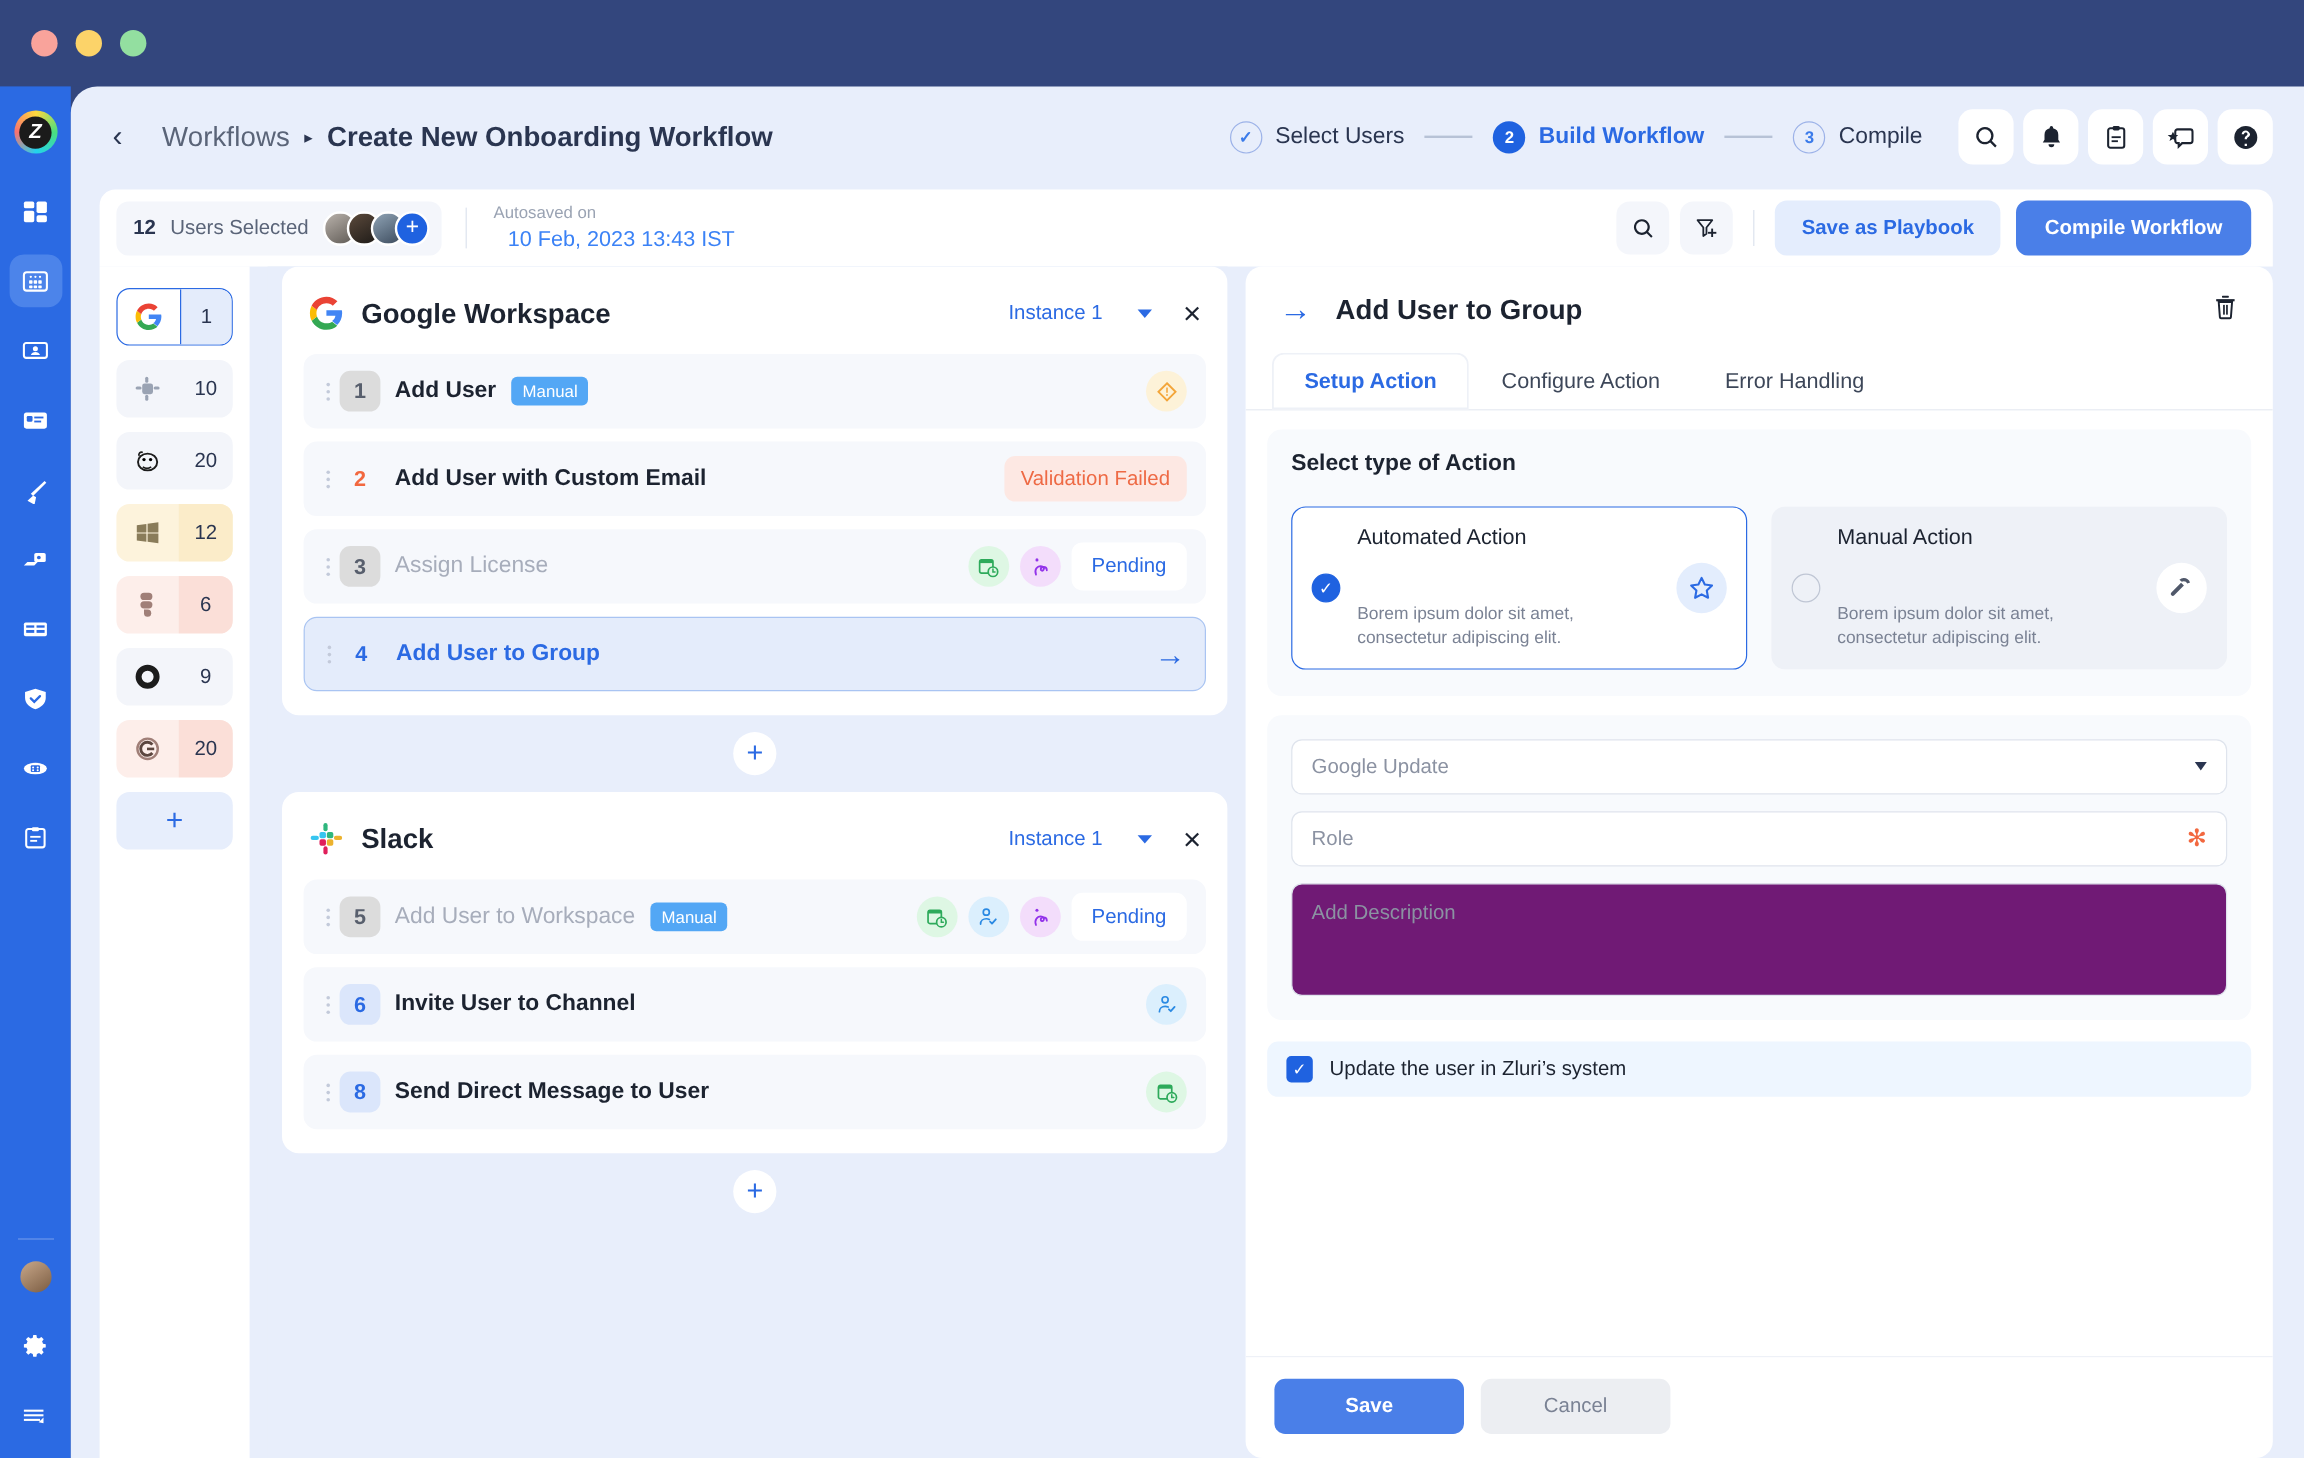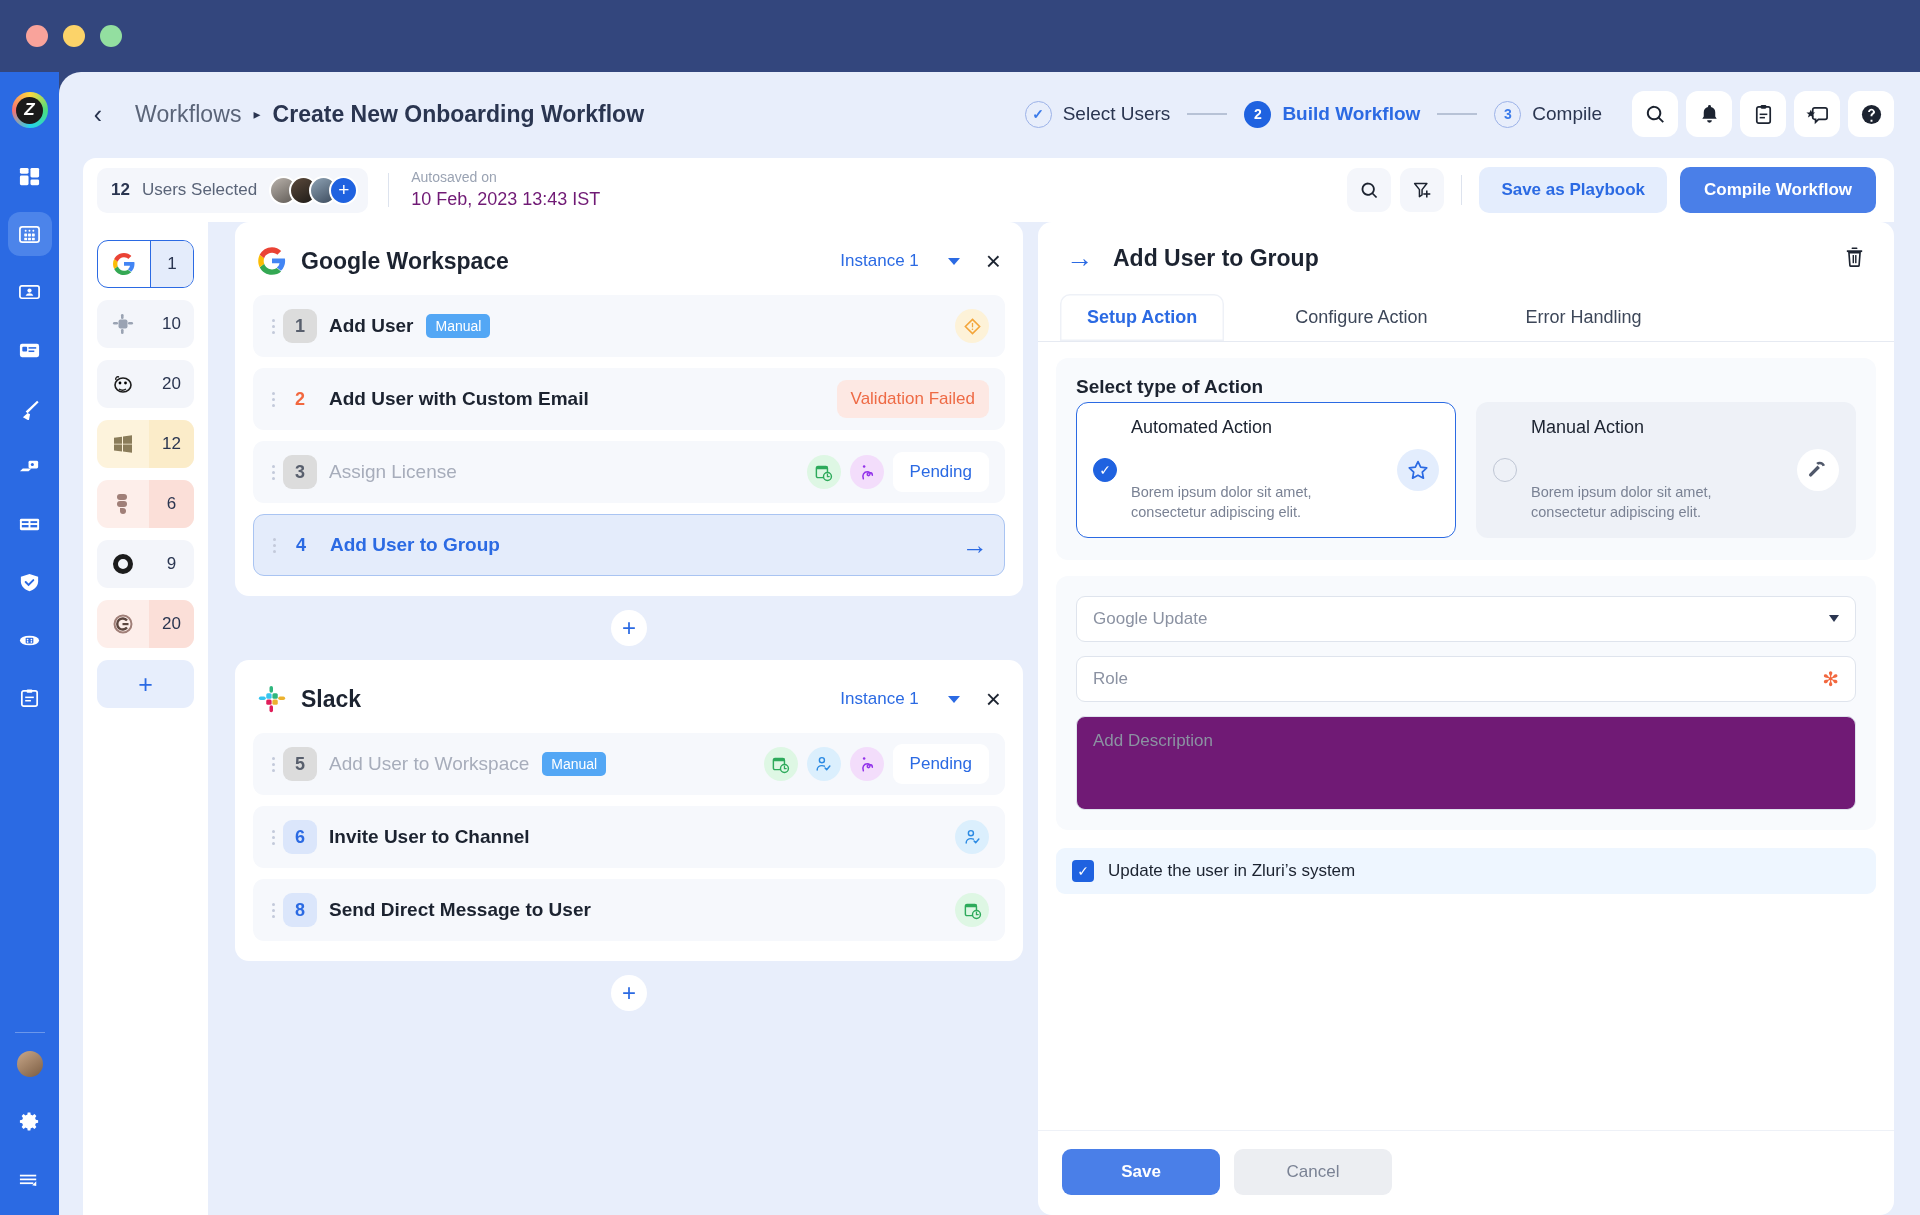--- a/index.html
+++ b/index.html
@@ -123,21 +123,21 @@
   .av1 { background: linear-gradient(150deg,#b9b2ab,#5f5a55); }
   .av2 { background: linear-gradient(150deg,#5c4a3c,#1d1a17); }
   .av3 { background: linear-gradient(150deg,#8fa3b5,#3b4a5c); }
   .av-add {
     width: 29px; height: 29px; border-radius: 50%; background: #1f62e0;
     color:#fff; font-size: 19px; display: flex; align-items: center; justify-content: center;
     margin-left: -9px; border: 2px solid #fff; cursor: pointer;
   }
   .tb-divider { width: 1px; height: 34px; background: #dde3ee; margin: 0 22px 0 20px; }
   .autosave-lbl { font-size: 14px; color: #9aa3b3; line-height: 1.35; }
-  .autosave-val { font-size: 18px; color: #701a75; line-height: 1.35; }
+  .autosave-val { font-size: 18px; color: #3b82f6; line-height: 1.35; margin-left: 12px; }
   .tb-right { margin-left: auto; display: flex; align-items: center; gap: 9px; }
   .tb-icon {
     width: 44px; height: 44px; border-radius: 11px; background: #f4f6fb;
     display: flex; align-items: center; justify-content: center; cursor: pointer;
   }
   .tb-icon svg { width: 21px; height: 21px; fill: #1c2330; }
   .tb-vline { width: 1px; height: 30px; background: #dde3ee; margin: 0 8px; }
   .btn-playbook {
     background: #e4edfd; color: #2b6ae3; font-size: 17px; font-weight: bold;
     border: none; border-radius: 10px; padding: 13px 22px; cursor: pointer;
@@ -248,32 +248,32 @@
   .panel {
     width: 856px; background: #fff; border-radius: 14px;
     display: flex; flex-direction: column; overflow: hidden;
   }
   .panel-head { display: flex; align-items: center; height: 72px; padding: 0 28px; }
   .panel-arrow { color: #2b6ae3; font-size: 27px; margin-right: 20px; line-height: 1; }
   .panel-title { font-size: 23px; font-weight: bold; color: #1c2330; }
   .trash { margin-left: auto; cursor: pointer; }
   .trash svg { width: 23px; height: 23px; fill: #1c2330; }
 
-  .tabs { display: flex; padding: 0 22px; border-bottom: 1.5px solid #e6eaf2; gap: 44px; }
+  .tabs { display: flex; padding: 0 22px; border-bottom: 1.5px solid #e6eaf2; }
   .tab {
     padding: 13px 27px; font-size: 18px; color: #3d4759; cursor: pointer;
     border-radius: 10px 10px 0 0;
   }
   .tab.active { color: #2b6ae3; font-weight: bold; background: #fff; box-shadow: 0 0 0 1.5px #eef1f7 inset; }
 
   .panel-body { flex: 1; padding: 16px 18px 0; overflow: hidden; }
   .sect {
     background: #f8fafd; border-radius: 12px; padding: 18px 20px 22px;
   }
-  .sect-title { font-size: 19px; font-weight: bold; color: #1c2330; margin-bottom: 4px; }
+  .sect-title { font-size: 19px; font-weight: bold; color: #1c2330; margin-bottom: 24px; }
   .opts { display: flex; gap: 20px; }
   .opt {
     flex: 1; background: #fff; border-radius: 12px; border: 1.6px solid transparent;
     display: flex; align-items: center; padding: 14px 16px; gap: 14px; cursor: pointer;
     min-height: 80px;
   }
   .opt.selected { border-color: #2b6ae3; }
   .opt.plain { background: #eef1f7; justify-content: flex-end; }
   .radio { width: 24px; height: 24px; border-radius: 50%; border: 1.6px solid #bfc6d4; flex: none; }
   .radio.on {

